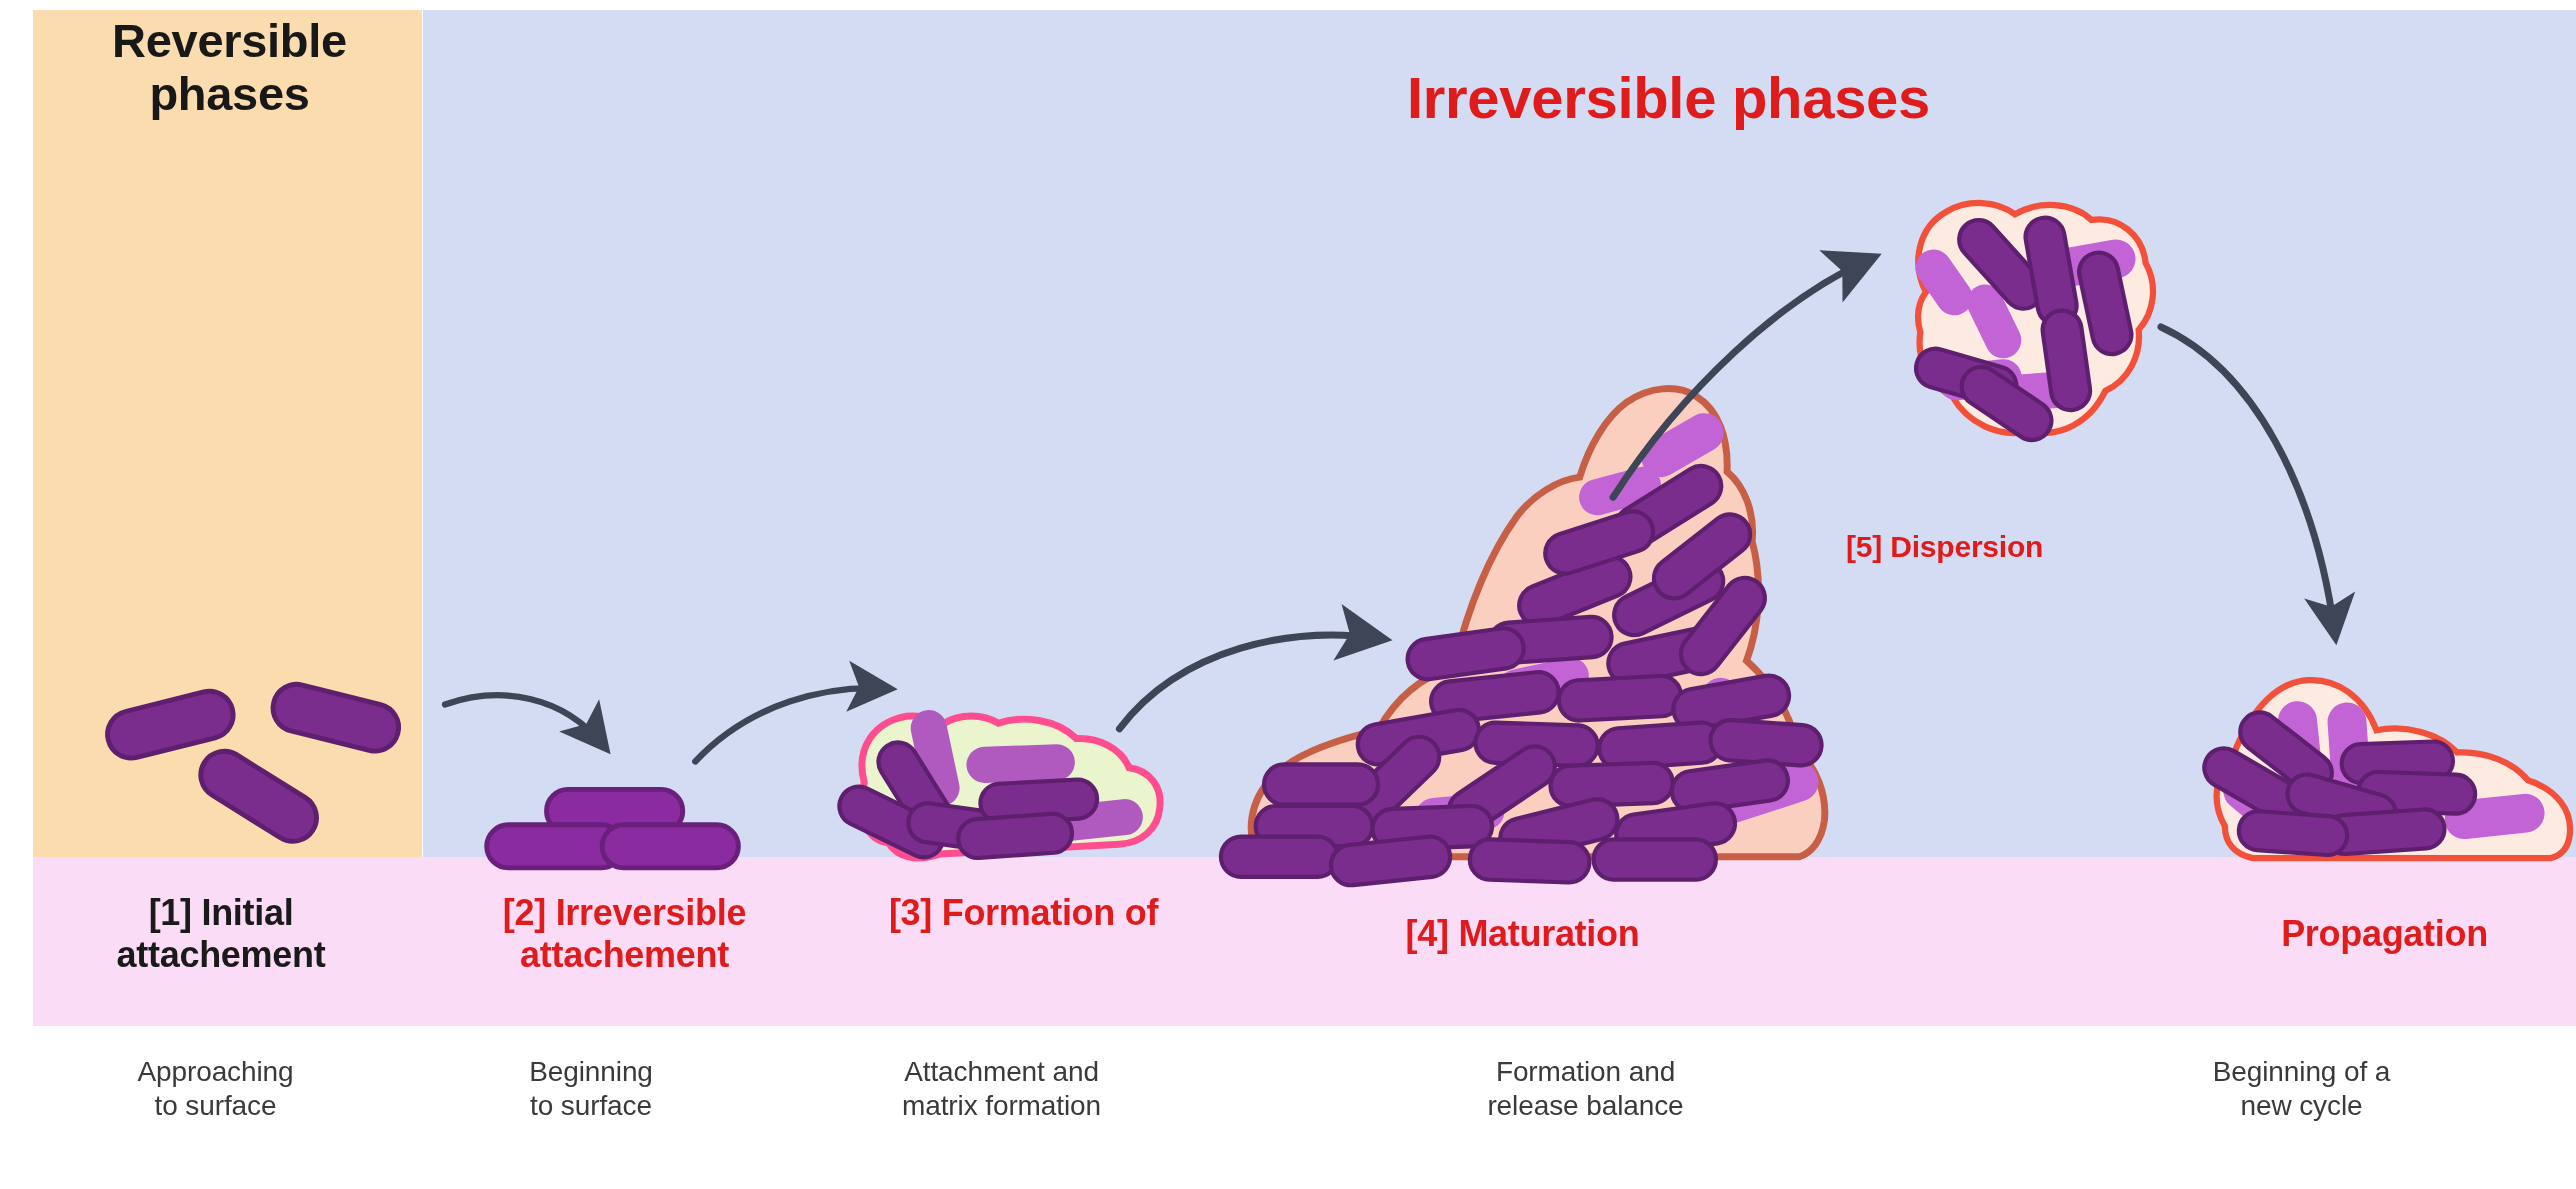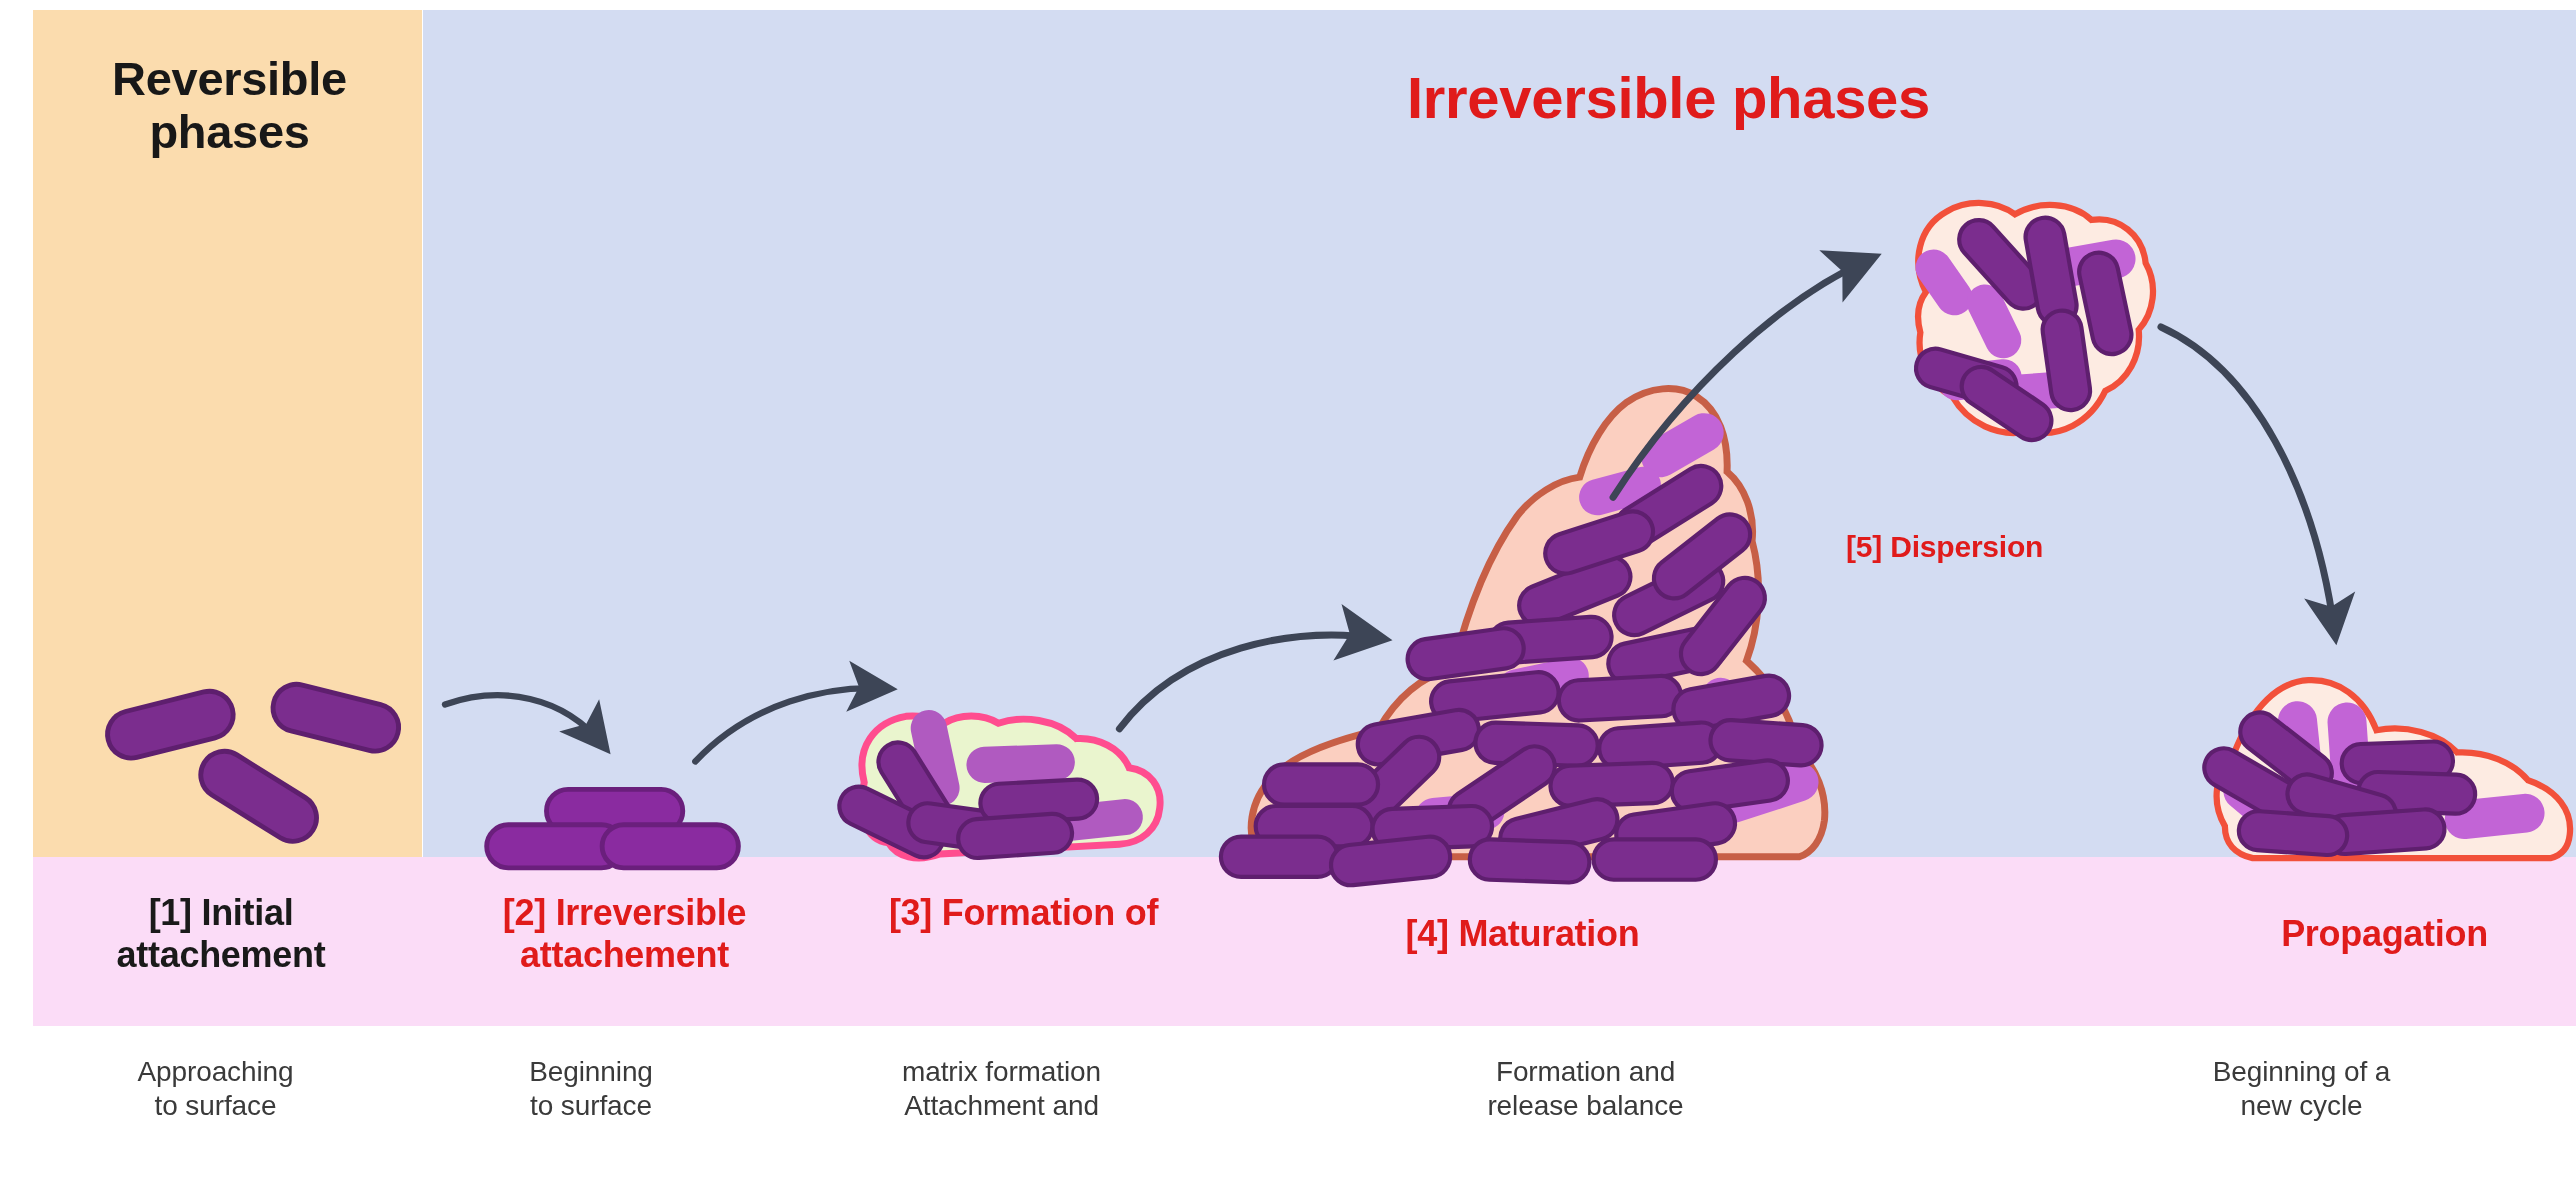--- a/index.html
+++ b/index.html
@@ -57,21 +57,20 @@
     position: absolute;
     left: 42px;
     top: 15.3px;
     width: 375px;
     text-align: center;
     font-size: 47px;
     font-weight: bold;
     color: #181818;
     line-height: 1.12;
     letter-spacing: -0.3px;
-    margin-top: 38px;
   }
   .hdr-irreversible {
     position: absolute;
     left: 1300px;
     top: 64px;
     width: 737px;
     text-align: center;
     font-size: 58px;
     font-weight: bold;
     color: #E01B1B;
@@ -484,22 +483,22 @@
 
   <div class="caption" id="cap1">
     <div>Approaching</div>
     <div>to surface</div>
   </div>
   <div class="caption" id="cap2">
     <div>Beginning</div>
     <div>to surface</div>
   </div>
   <div class="caption" id="cap3">
+    <div>Attachment and</div>
     <div>matrix formation</div>
-    <div>Attachment and</div>
   </div>
   <div class="caption" id="cap4">
     <div>Formation and</div>
     <div>release balance</div>
   </div>
   <div class="caption" id="cap5">
     <div>Beginning of a</div>
     <div>new cycle</div>
   </div>
 

